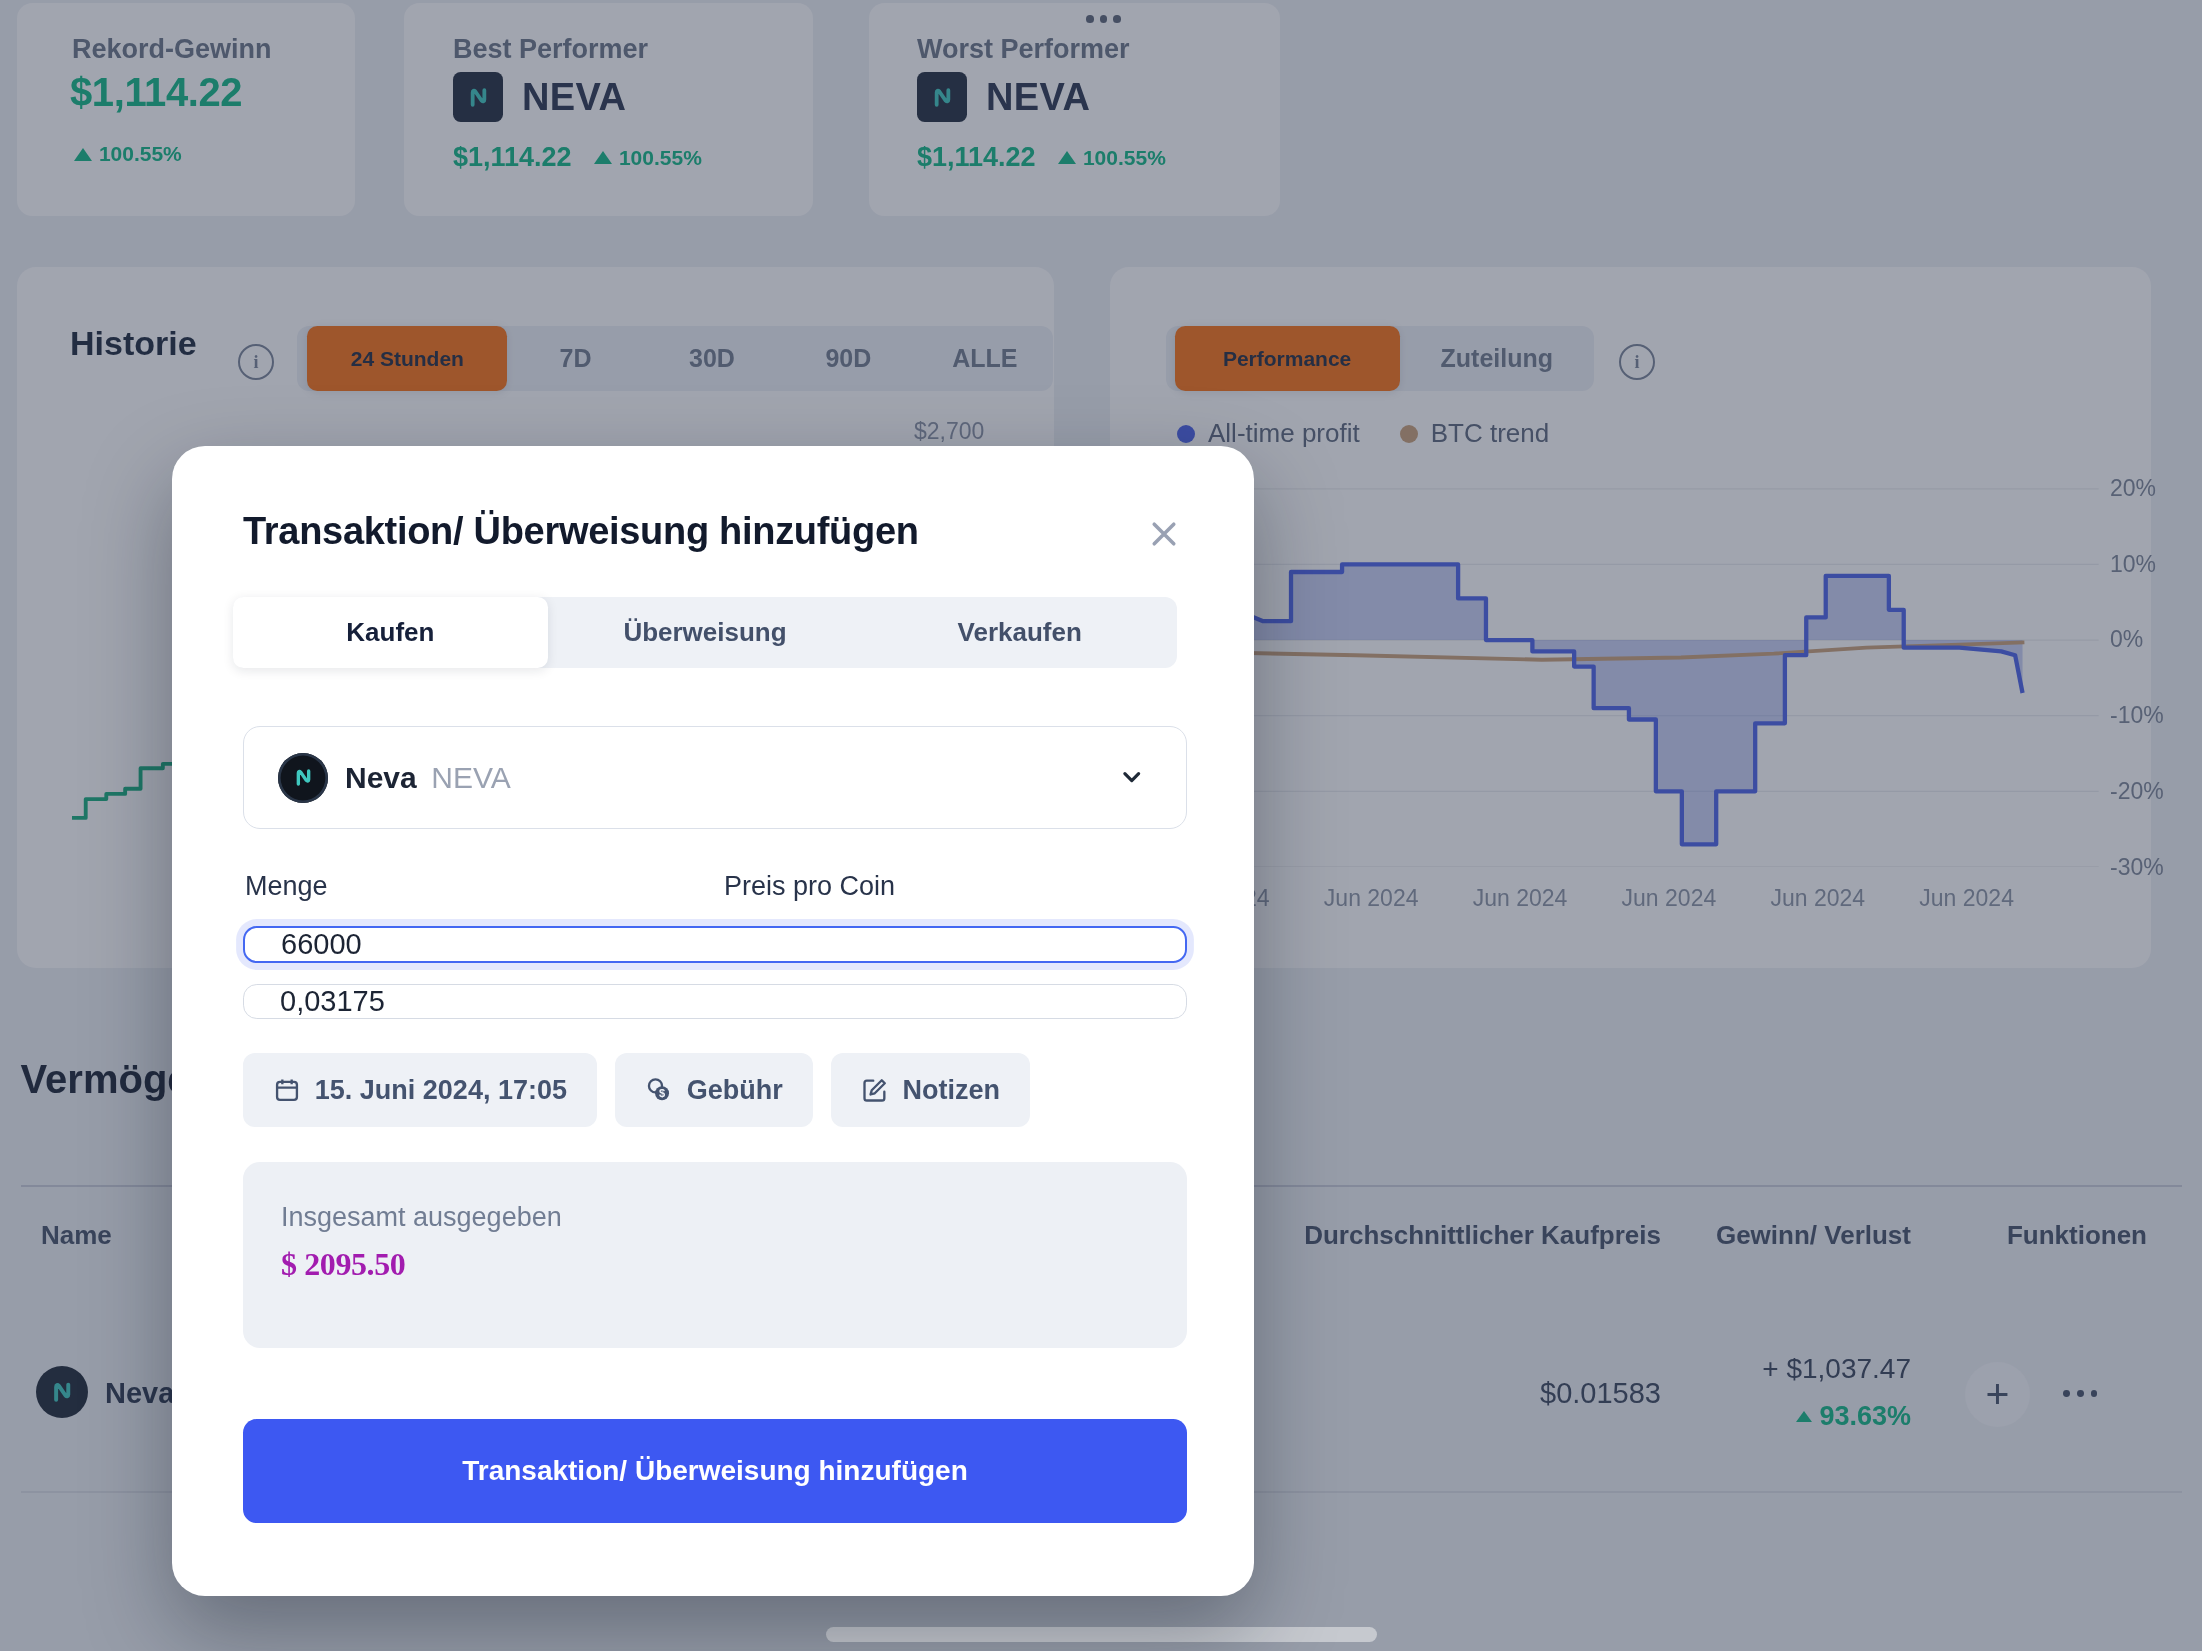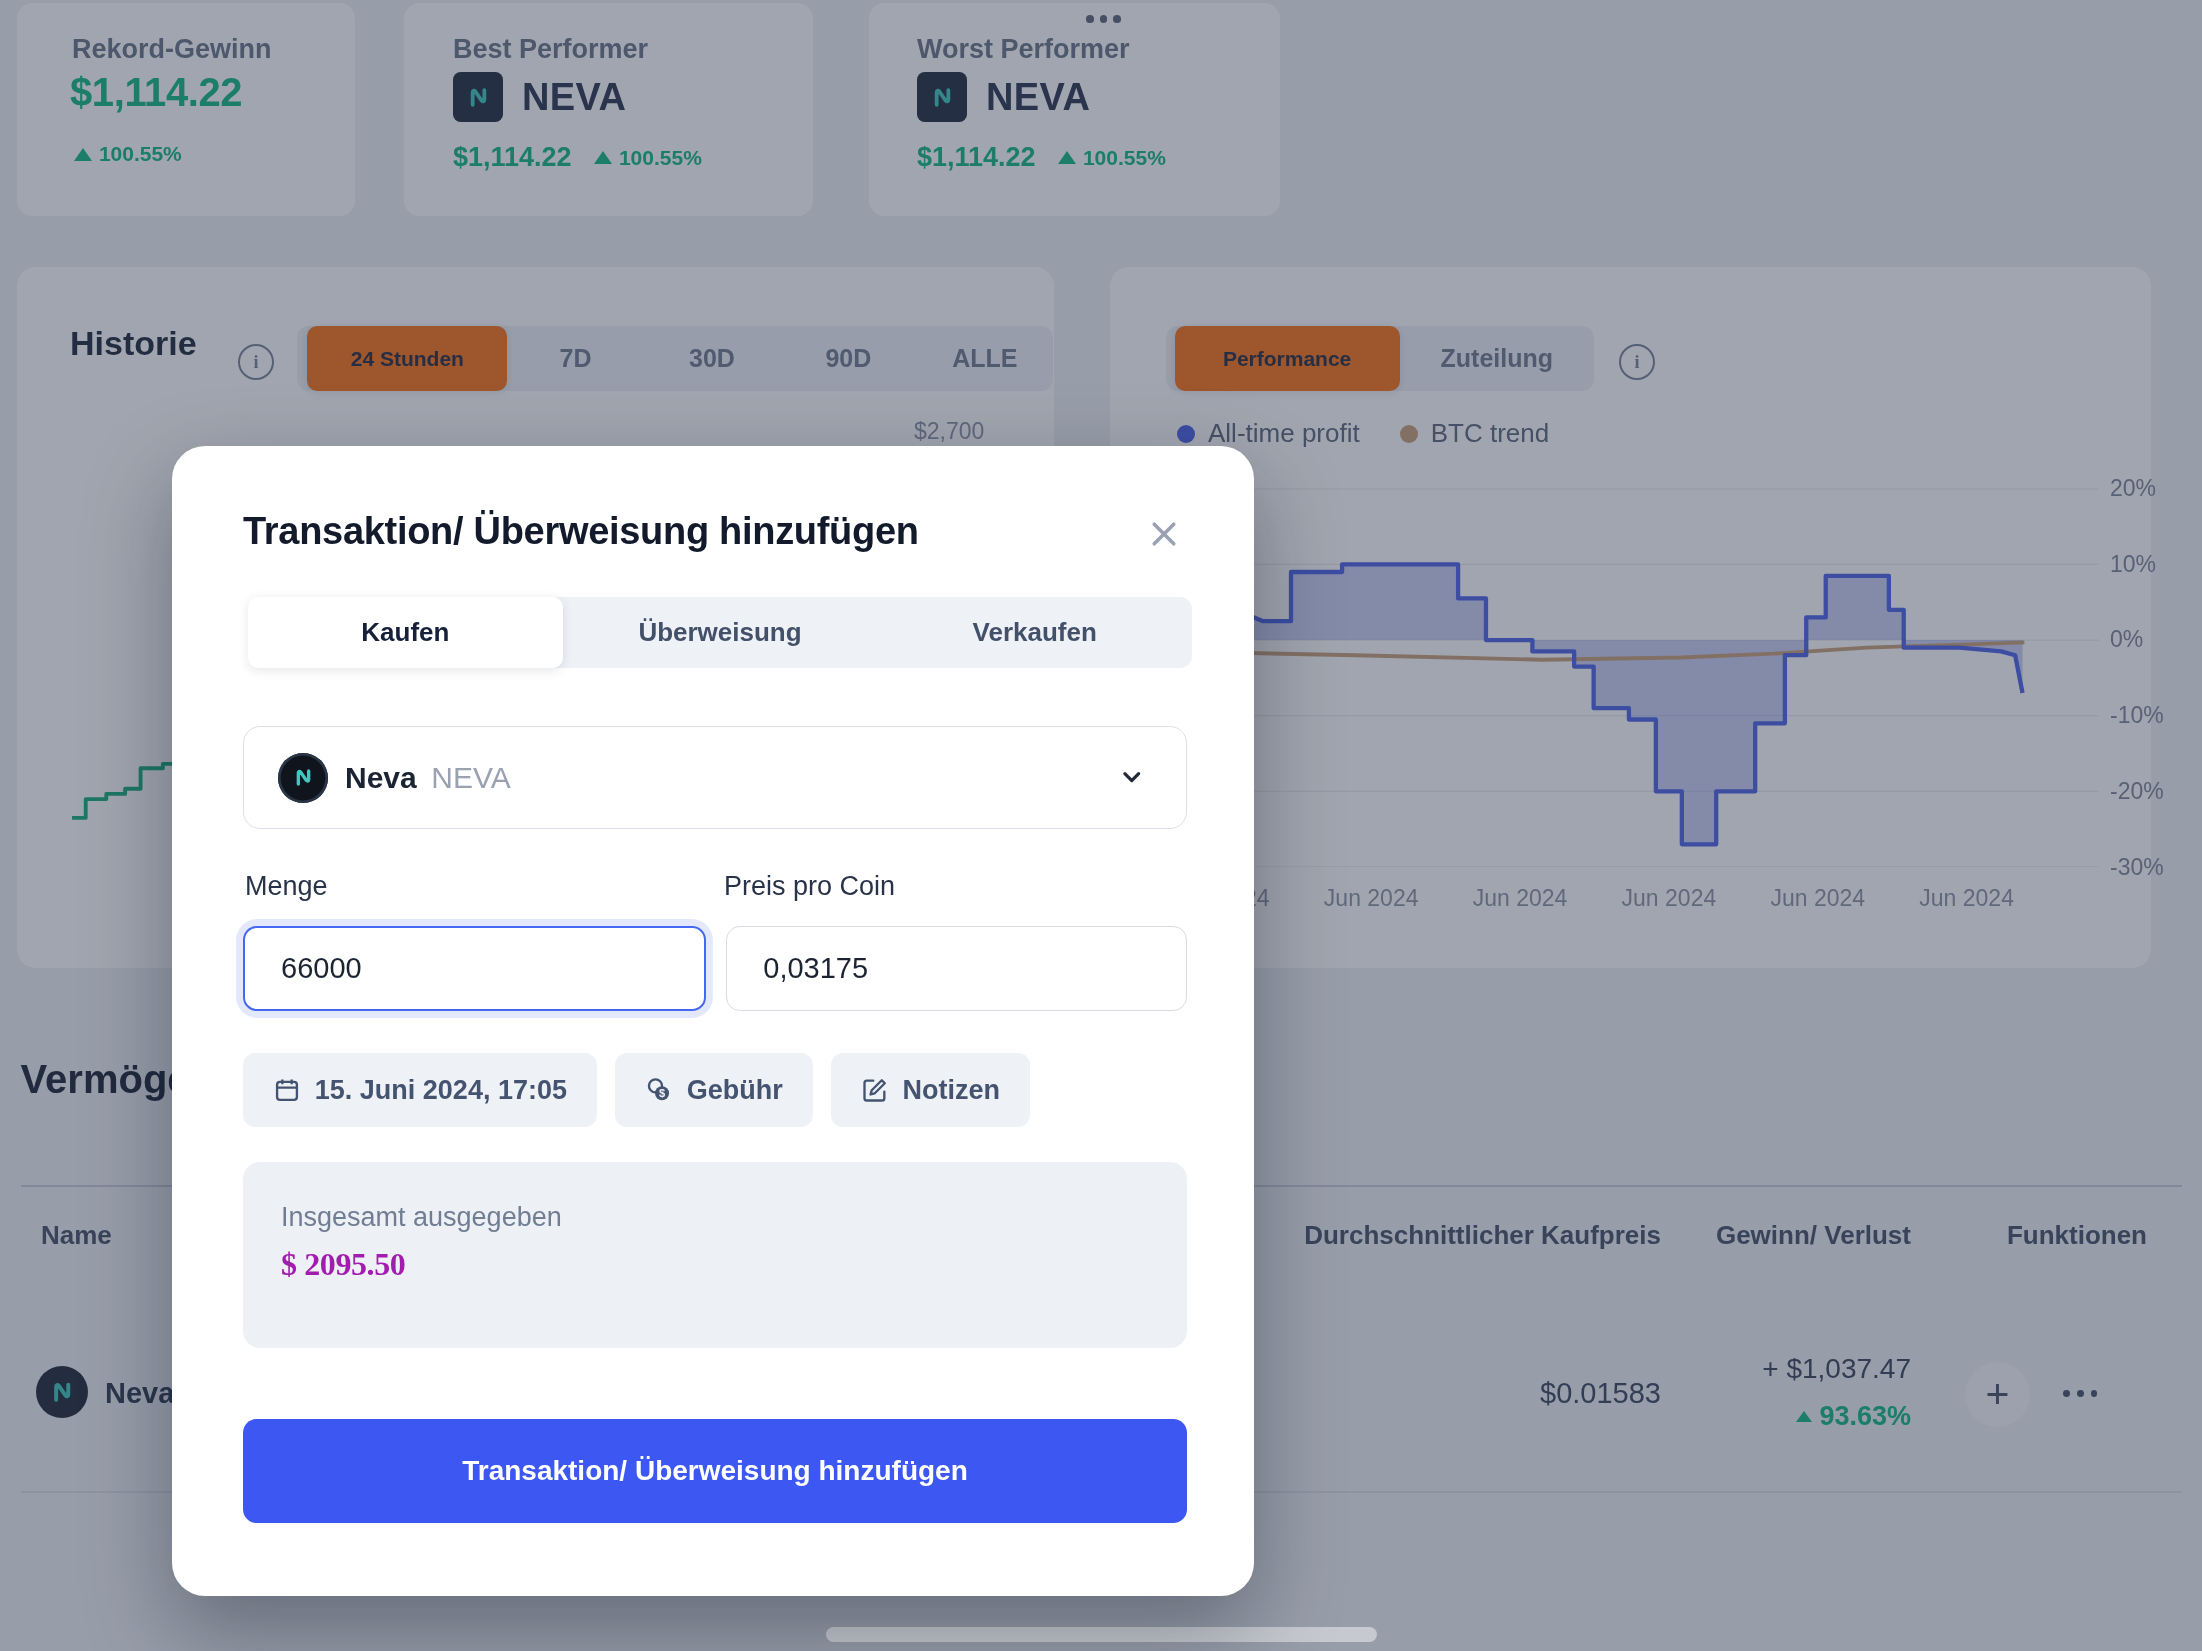--- a/index.html
+++ b/index.html
@@ -50,33 +50,33 @@
   .menu-dots{position:absolute;display:flex;gap:6.9px;}
   .menu-dots i{width:6.9px;height:6.9px;border-radius:50%;background:#46536a;}
   
   .overlay{position:absolute;inset:0;background:rgba(40,51,72,0.44);z-index:5;}
   .scroll-pill{position:absolute;left:826px;top:1627px;width:551px;height:14.6px;border-radius:7.7px;background:#c6c9cf;z-index:6;}
   
   .modal{position:absolute;left:172px;top:446px;width:1082px;height:1150px;background:#ffffff;border-radius:33px;
          box-shadow:0 34px 86px rgba(10,16,32,0.35);z-index:10;}
   .m-title{position:absolute;left:71px;top:64px;font-size:38px;font-weight:700;color:#121a2c;letter-spacing:-0.3px;}
   .m-close{position:absolute;right:71px;top:69px;width:38px;height:38px;display:flex;align-items:center;justify-content:center;}
-  .m-tabs{position:absolute;left:76px;top:151px;width:944px;height:71px;background:#eef1f6;border-radius:12px;display:flex;padding:0;}
+  .m-tabs{position:absolute;left:61px;top:151px;width:944px;height:71px;background:#eef1f6;border-radius:12px;display:flex;padding:0;}
   .m-tab{flex:1;display:flex;align-items:center;justify-content:center;font-size:26px;font-weight:600;color:#43506a;}
   .m-tab.active{background:#ffffff;border-radius:10.3px;box-shadow:0 2.6px 10.3px rgba(20,28,48,0.10);font-weight:700;color:#16203a;}
   .coin-select{position:absolute;left:71px;top:280px;width:944px;height:103px;border:1.7px solid #dbe0e9;border-radius:17px;
                display:flex;align-items:center;box-sizing:border-box;}
   .cs-logo{margin-left:34px;width:50px;height:50px;border-radius:50%;background:#10151d;box-shadow:inset 0 0 0 2.6px #2a3648;
            display:flex;align-items:center;justify-content:center;}
   .cs-logo svg{width:62%;height:62%;}
   .cs-name{margin-left:17px;font-size:30px;font-weight:700;color:#1c2434;}
   .cs-sym{margin-left:14.6px;font-size:30px;color:#9aa2b2;}
   .cs-chev{position:absolute;right:41px;top:50%;transform:translateY(-50%);}
   .f-label{position:absolute;font-size:27px;font-weight:400;color:#28334a;}
-  .inputs{position:absolute;left:71px;top:480px;width:944px;display:flex;gap:20.6px;}
+  .inputs{position:absolute;left:71px;top:480px;width:944px;display:flex;gap:20.6px;flex-direction:column;}
   .inp{flex:1;height:85px;border-radius:13.8px;border:1.7px solid #d6dbe4;font-size:29px;color:#1c2434;
        padding:0 0 0 36px;box-sizing:border-box;background:#fff;font-family:"Liberation Sans",sans-serif;outline:none;}
   .inp.focused{border:2.6px solid #4468f2;box-shadow:0 0 0 6.9px rgba(84,115,245,0.16);}
   .chips{position:absolute;left:71px;top:607px;display:flex;gap:18px;}
   .chip{height:74px;background:#eef1f6;border-radius:12px;display:flex;align-items:center;gap:13.8px;
         padding:0 30px;font-size:27px;font-weight:700;color:#44536f;white-space:nowrap;}
   .chip svg{width:28px;height:28px;}
   .total-box{position:absolute;left:71px;top:716px;width:944px;height:186px;background:#edf0f5;border-radius:17px;box-sizing:border-box;}
   .t-label{position:absolute;left:38px;top:40px;font-size:27px;color:#717d93;}
   .t-value{position:absolute;left:38px;top:84px;font-size:32px;font-weight:700;color:#a21caf;letter-spacing:-0.4px;font-family:Liberation Serif, serif;}

